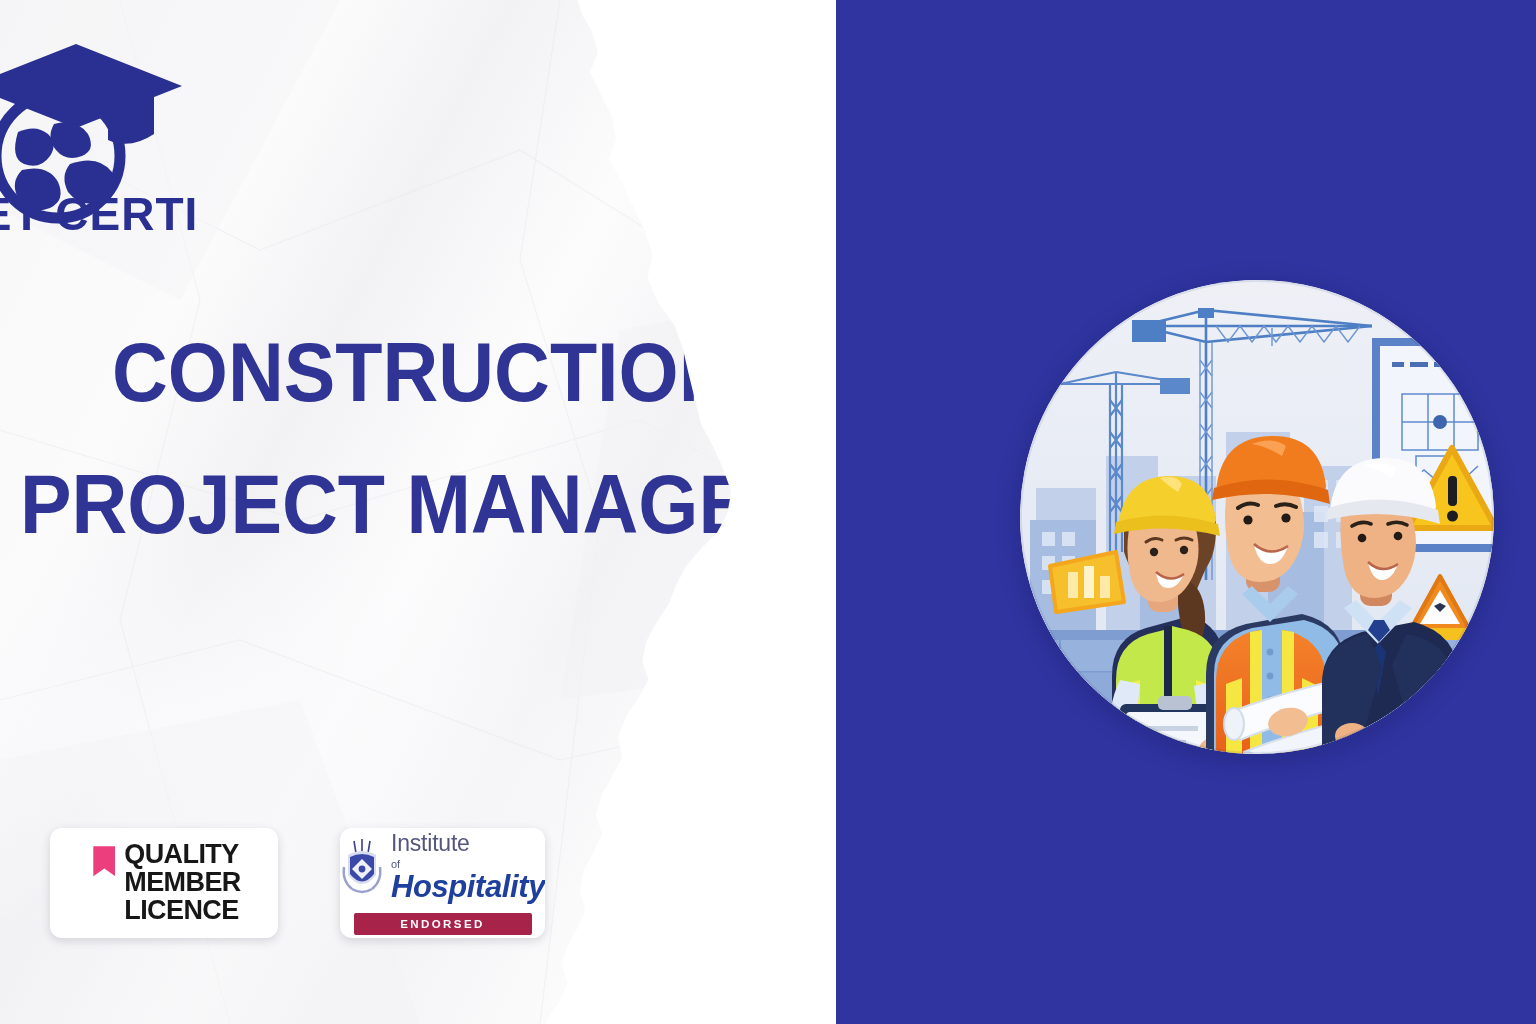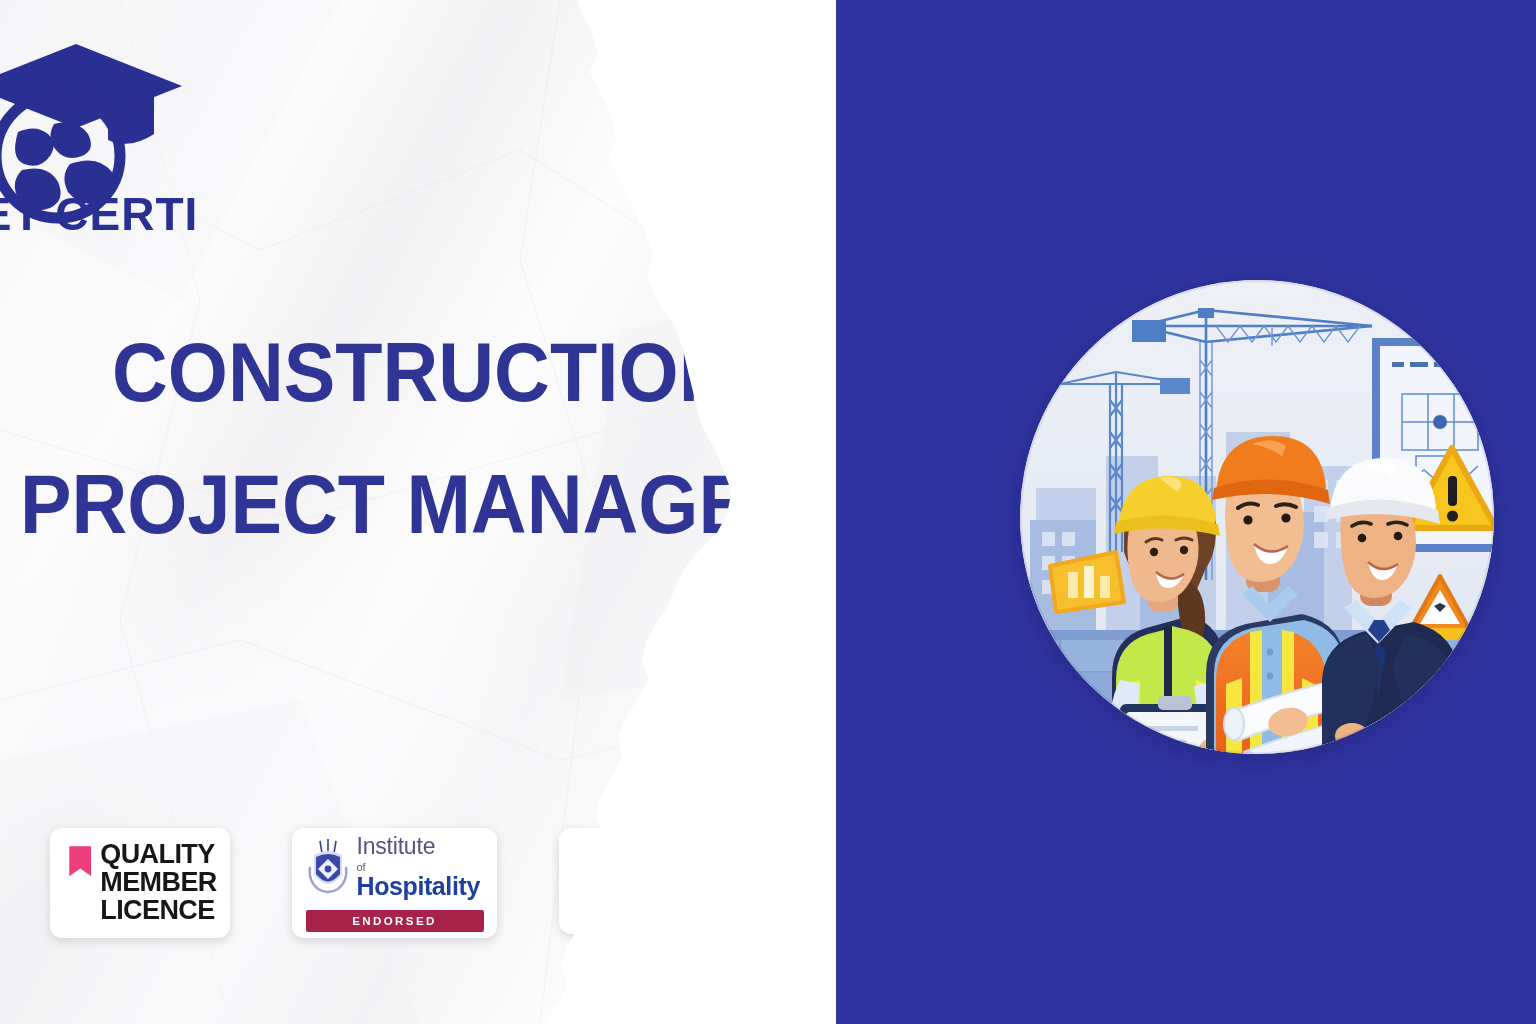--- a/index.html
+++ b/index.html
@@ -76,37 +76,37 @@
   .headline .l2{font-size:84px;margin-left:20px;margin-top:46px;transform-origin:left center;}
 
   
   .badges{position:absolute;left:50px;top:828px;display:flex;gap:62px;align-items:flex-start;}
   .badge{
     background:#fff;border-radius:12px;
     box-shadow:0 3px 10px rgba(40,40,60,.16);
     display:flex;align-items:center;justify-content:center;
     overflow:hidden;
   }
-  .badge-qls{width:180px;height:110px;padding:0;}
+  .badge-qls{width:228px;height:110px;padding:0;}
   .badge-ioh{width:205px;height:110px;}
   .badge-cpd{width:200px;height:106px;}
 
   .qls-inner{display:flex;align-items:flex-start;gap:9px;padding-left:6px;}
   .qls-mark{width:22px;height:30px;background:#ec3e7c;flex:0 0 auto;margin-top:5px;
             -webkit-clip-path:polygon(0 0,100% 0,100% 100%,50% 74%,0 100%);
             clip-path:polygon(0 0,100% 0,100% 100%,50% 74%,0 100%);}
   .qls-text{font-weight:700;font-size:27px;line-height:1.03;color:#171717;letter-spacing:-.6px;}
 
   .ioh-inner{display:flex;align-items:center;gap:6px;padding:0 14px;flex-direction:column;}
   .ioh-top{display:flex;align-items:center;gap:7px;}
   .ioh-crest{width:44px;height:60px;flex:0 0 auto;}
   .ioh-words{line-height:1.0;}
   .ioh-l1{font-size:23px;color:#54567f;font-weight:400;letter-spacing:-.2px;}
   .ioh-l2{font-size:11px;color:#54567f;display:inline;}
-  .ioh-l2b{font-size:25px;color:#1f3f9e;font-weight:700;letter-spacing:-.4px;}
+  .ioh-l2b{font-size:31px;color:#1f3f9e;font-weight:700;letter-spacing:-.4px;font-style:italic;}
   .ioh-band{margin-top:5px;background:#a8234a;color:#fff;font-size:11.5px;font-weight:700;
             letter-spacing:2.4px;padding:5px 0;width:178px;text-align:center;border-radius:2px;}
 
   .cpd-inner{text-align:center;line-height:1;}
   .cpd-1{font-size:42px;font-weight:700;letter-spacing:-1px;
     background:linear-gradient(95deg,#4b2a8e 0%,#7b55b8 48%,#b9a3d8 78%,#8e6fc4 100%);
     -webkit-background-clip:text;background-clip:text;color:transparent;}
   .cpd-2{font-size:31px;font-weight:700;color:#1c1c1c;letter-spacing:-.6px;margin-top:-8px;
          border-bottom:2px solid #2a2a2a;display:inline-block;padding:0 2px 1px;}
   .cpd-3{font-size:9.5px;color:#7d7d92;margin-top:5px;line-height:1.25;filter:blur(.4px);}

